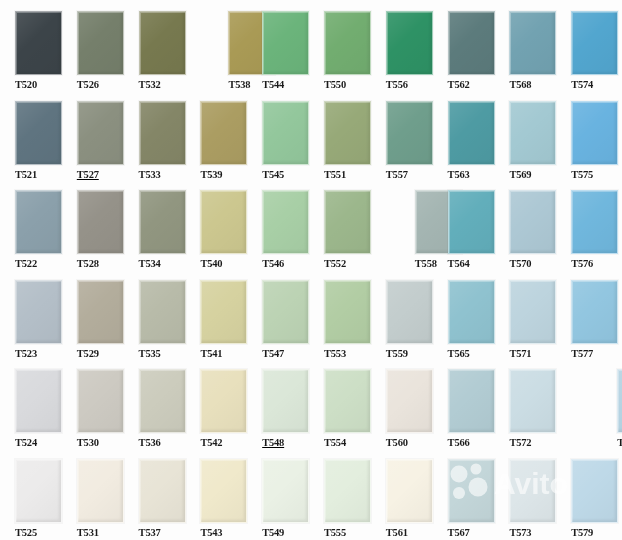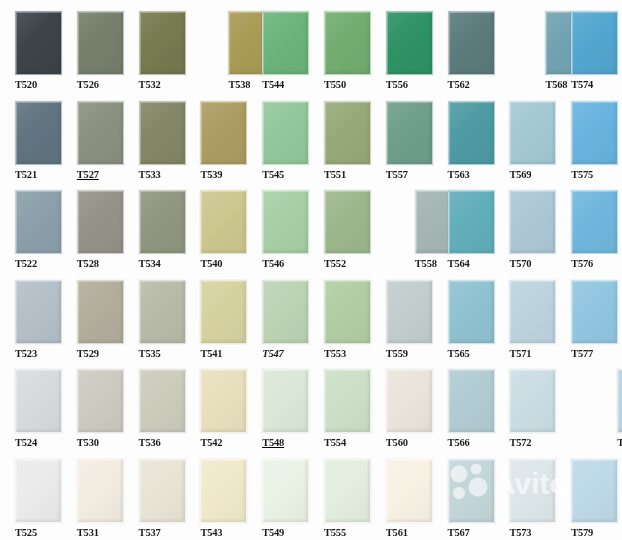--- a/index.html
+++ b/index.html
@@ -189,21 +189,21 @@
         <div class="swatch-label">T544</div>
       </div>
       <div class="swatch-cell" style="left: 262.2px; top: 100.6px;">
         <div class="swatch-chip" style="background-color: rgb(147, 199, 156);"></div>
         <div class="swatch-label">T545</div>
       </div>
       <div class="swatch-cell" style="left: 262.2px; top: 190.2px;">
         <div class="swatch-chip" style="background-color: rgb(168, 207, 166);"></div>
         <div class="swatch-label">T546</div>
       </div>
-      <div class="swatch-cell" style="left: 262.2px; top: 279.8px; font-style: italic;">
+      <div class="swatch-cell" style="left: 262.2px; top: 279.8px;">
         <div class="swatch-chip" style="background-color: rgb(188, 211, 180);"></div>
         <div class="swatch-label">T547</div>
       </div>
       <div class="swatch-cell" style="left: 262.2px; top: 369.4px; text-decoration: underline;">
         <div class="swatch-chip" style="background-color: rgb(219, 231, 216);"></div>
         <div class="swatch-label">T548</div>
       </div>
       <div class="swatch-cell" style="left: 262.2px; top: 459px;">
         <div class="swatch-chip" style="background-color: rgb(234, 241, 229);"></div>
         <div class="swatch-label">T549</div>
@@ -273,21 +273,21 @@
         <div class="swatch-label">T565</div>
       </div>
       <div class="swatch-cell" style="left: 447.6px; top: 369.4px;">
         <div class="swatch-chip" style="background-color: rgb(178, 204, 211);"></div>
         <div class="swatch-label">T566</div>
       </div>
       <div class="swatch-cell" style="left: 447.6px; top: 459px;">
         <div class="swatch-chip" style="background-color: rgb(195, 214, 217);"></div>
         <div class="swatch-label">T567</div>
       </div>
-      <div class="swatch-cell" style="left: 509.4px; top: 11px; margin-left: 36px;">
+      <div class="swatch-cell" style="left: 509.4px; top: 11px;">
         <div class="swatch-chip" style="background-color: rgb(114, 162, 177);"></div>
         <div class="swatch-label">T568</div>
       </div>
       <div class="swatch-cell" style="left: 509.4px; top: 100.6px;">
         <div class="swatch-chip" style="background-color: rgb(163, 201, 210);"></div>
         <div class="swatch-label">T569</div>
       </div>
       <div class="swatch-cell" style="left: 509.4px; top: 190.2px;">
         <div class="swatch-chip" style="background-color: rgb(173, 200, 212);"></div>
         <div class="swatch-label">T570</div>

